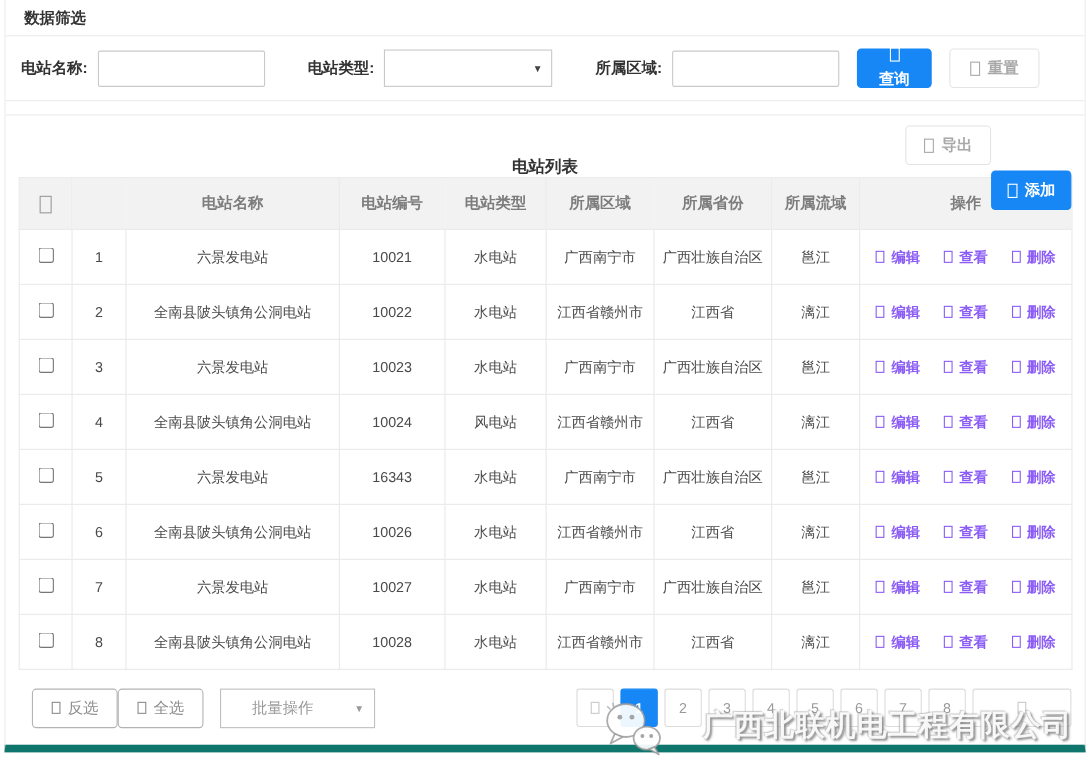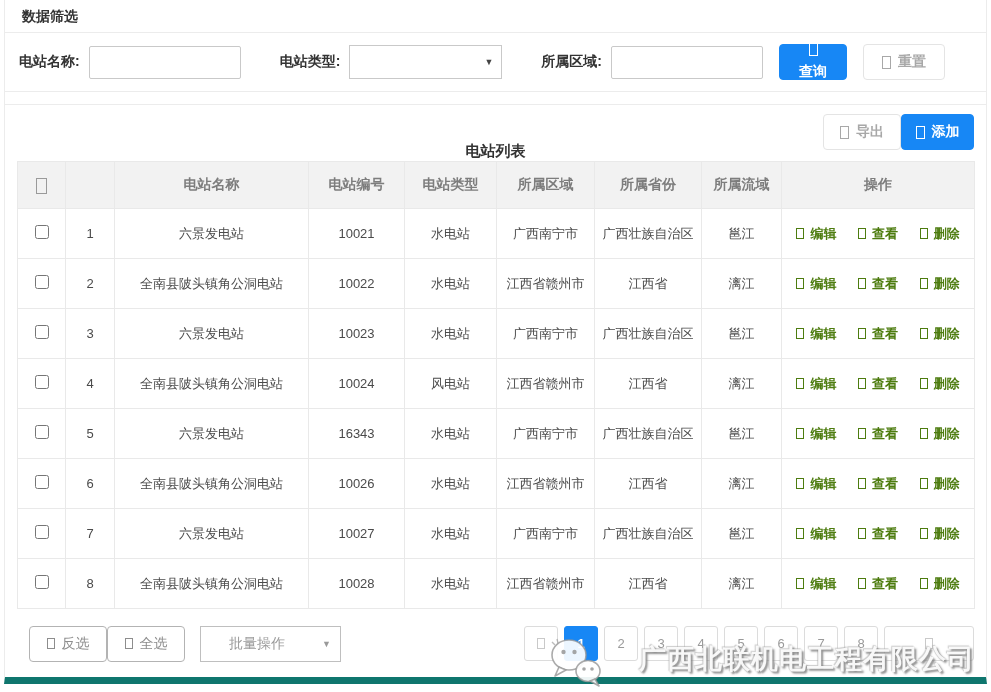--- a/index.html
+++ b/index.html
@@ -106,21 +106,21 @@
     display: flex;
     align-items: flex-end;
     justify-content: center;
   }
   .tpanel-title { font-size: 15px; font-weight: bold; color: #333; }
   .tpanel-actions {
     position: absolute; right: 0; top: 9px;
     display: flex;  padding-left: 19px;
   }
   .btn-export { width: 78px; }
-  .btn-add { width: 73px; }
+  .btn-add { width: 73px; margin-top: 41px; }
   table { width: 100%; border-collapse: collapse; table-layout: fixed; }
   th, td {
     border: 1px solid #e9e9e9;
     text-align: center;
     overflow: hidden;
     white-space: nowrap;
   }
   th {
     background: #f2f2f2;
     color: #7d7d7d;
@@ -133,21 +133,21 @@
     display: inline-block;
     width: 11px; height: 16px;
     border: 1.5px solid #9a9a9a;
     vertical-align: middle;
   }
   input[type="checkbox"] {
     width: 14px; height: 14px;
     accent-color: #888;
   }
   .op {
-    color: #4d7c0f;
+    color: #8b5cf6;
     font-weight: bold;
     font-size: 13px;
     display: inline-flex;
     align-items: center;
     gap: 6px;
     margin: 0 9px;
     cursor: pointer;
   }
   
   .foot {

